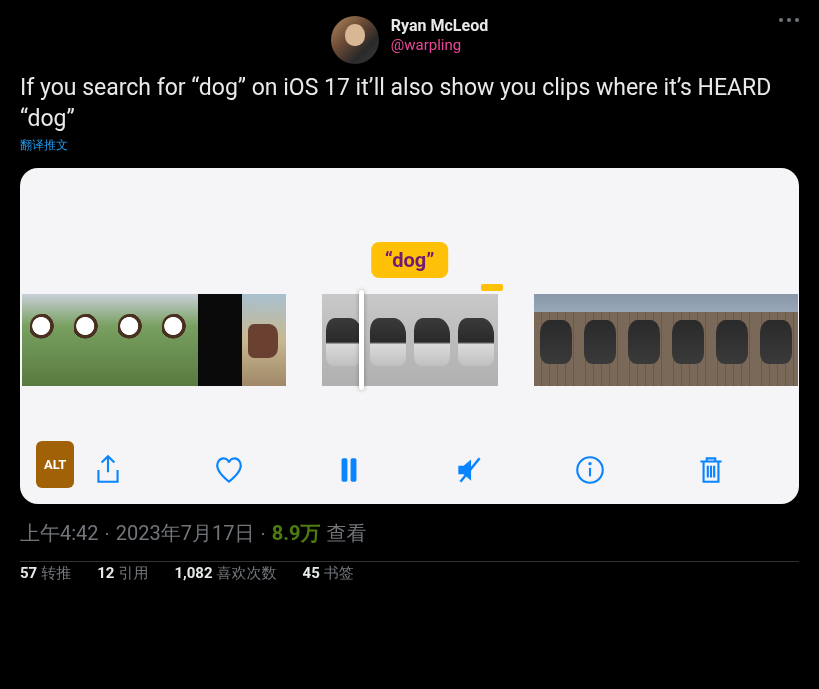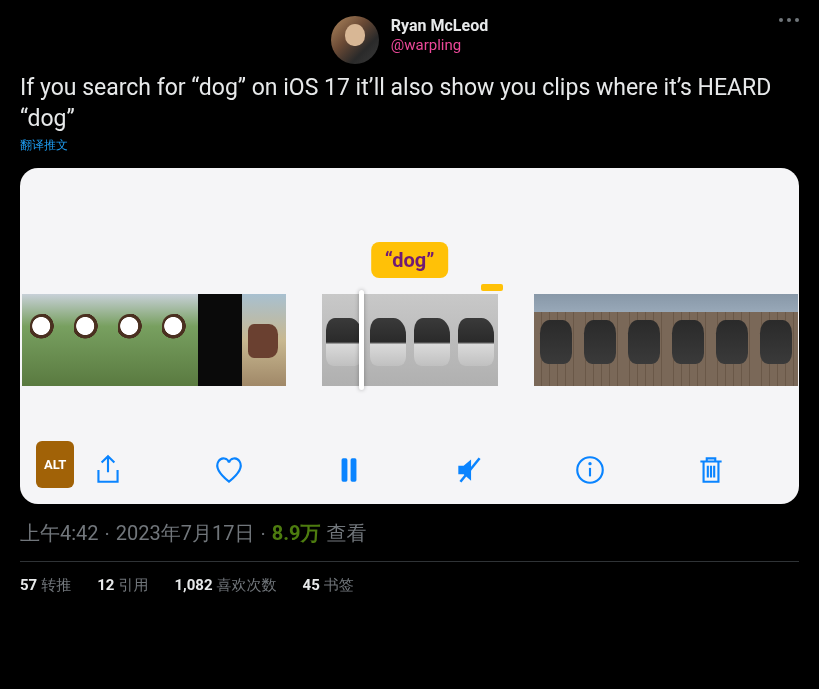--- a/index.html
+++ b/index.html
@@ -258,21 +258,21 @@
   .meta-line .views-count {
     color: #4d7c0f;
     font-weight: 700;
   }
   .divider {
     margin-top: 14px;
     height: 1px;
     background: #2f3336;
   }
   .engagement {
-    margin-top: 14px;
+    margin-top: 2px;
     display: flex;
     gap: 26px;
     font-size: 15px;
     color: #71767b;
   }
   .engagement .stat strong {
     color: #e7e9ea;
     font-weight: 700;
     margin-right: 4px;
   }

